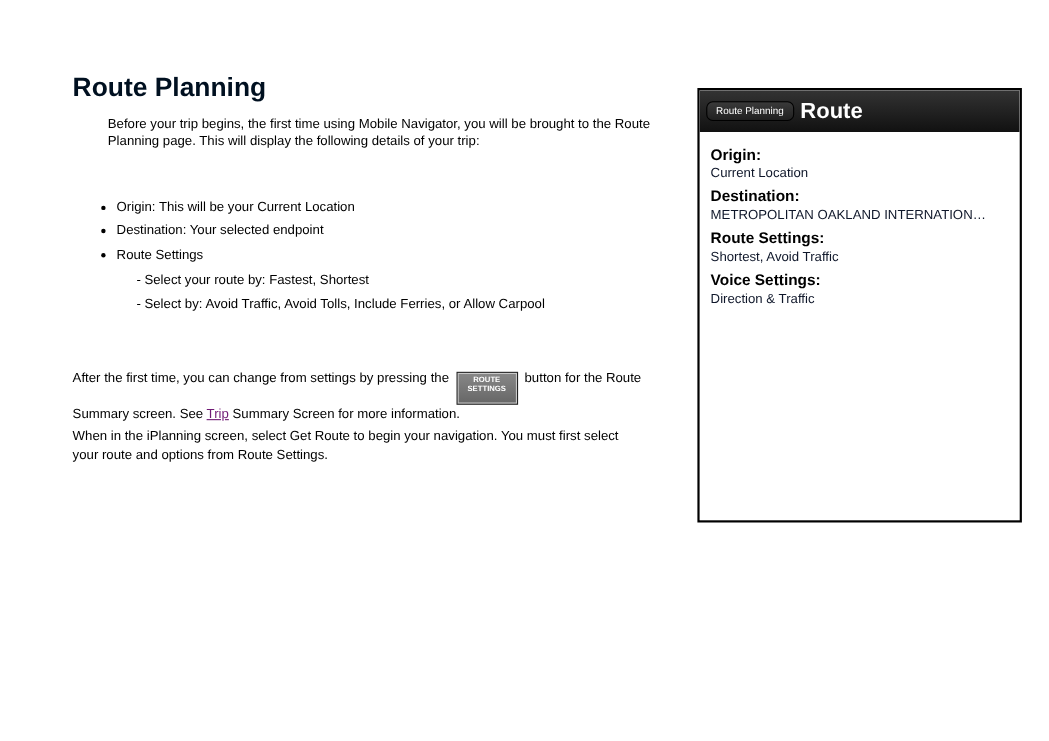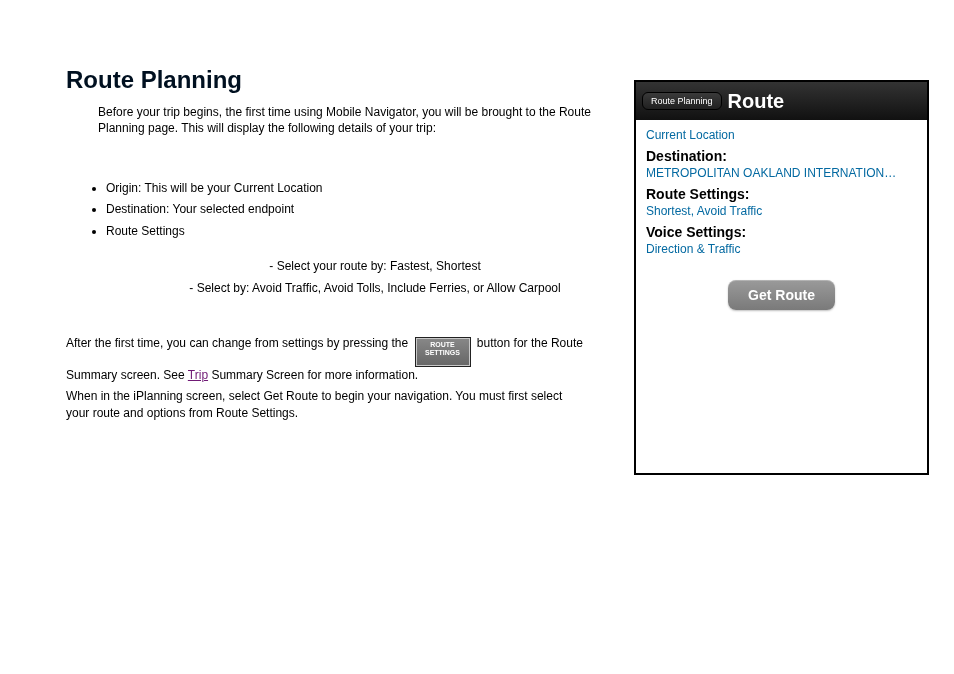--- a/index.html
+++ b/index.html
@@ -36,21 +36,21 @@
     margin-left: 32px;
   }
   .bullets {
     position: absolute;
     left: 66px;
     top: 168px;
     width: 520px;
     line-height: 1.45;
   }
   .bullets li { margin-bottom: 4px; }
-  .bullets li ul { margin: 18px 0 0 0; padding-left: 18px; list-style: none; text-align: center; }
+  .bullets li ul { margin: 6px 0 0 0; padding-left: 18px; list-style: none; }
   .bullets li ul li::before { content: "\2011  "; }
   .after {
     position: absolute;
     left: 66px;
     top: 335px;
     width: 520px;
     line-height: 1.4;
   }
   .see-link { color: #701a75; text-decoration: underline; }
   .iplanning {
@@ -135,21 +135,21 @@
     padding: 6px 10px 0 10px;
   }
   .row-label {
     font-weight: bold;
     font-size: 14px;
     color: #000;
     margin-top: 6px;
   }
   .row-value {
     font-size: 12px;
-    color: #0369a1;
+    color: #0f172a;
     margin-top: 2px;
     white-space: nowrap;
     overflow: hidden;
     text-overflow: ellipsis;
   }
   .get-route-wrap {
     margin-top: 24px;
     text-align: center;
   }
   .get-route-btn {
@@ -197,30 +197,28 @@
 
   <div class="iplanning">When in the iPlanning screen, select Get Route to begin your navigation. You must first select your route and options from Route Settings.</div>
 
 
   <div class="phone-frame">
     <div class="phone-titlebar">
       <div class="back-pill">Route Planning</div>
       <div class="phone-title">Route</div>
     </div>
     <div class="phone-body">
+      <div class="row-label">Origin:</div>
       <div class="row-value">Current Location</div>
 
       <div class="row-label">Destination:</div>
       <div class="row-value">METROPOLITAN OAKLAND INTERNATION…</div>
 
       <div class="row-label">Route Settings:</div>
       <div class="row-value">Shortest, Avoid Traffic</div>
 
       <div class="row-label">Voice Settings:</div>
       <div class="row-value">Direction &amp; Traffic</div>
 
-      <div class="get-route-wrap">
-        <button class="get-route-btn">Get Route</button>
-      </div>
     </div>
   </div>
 
 </div>
 
 </body></html>

